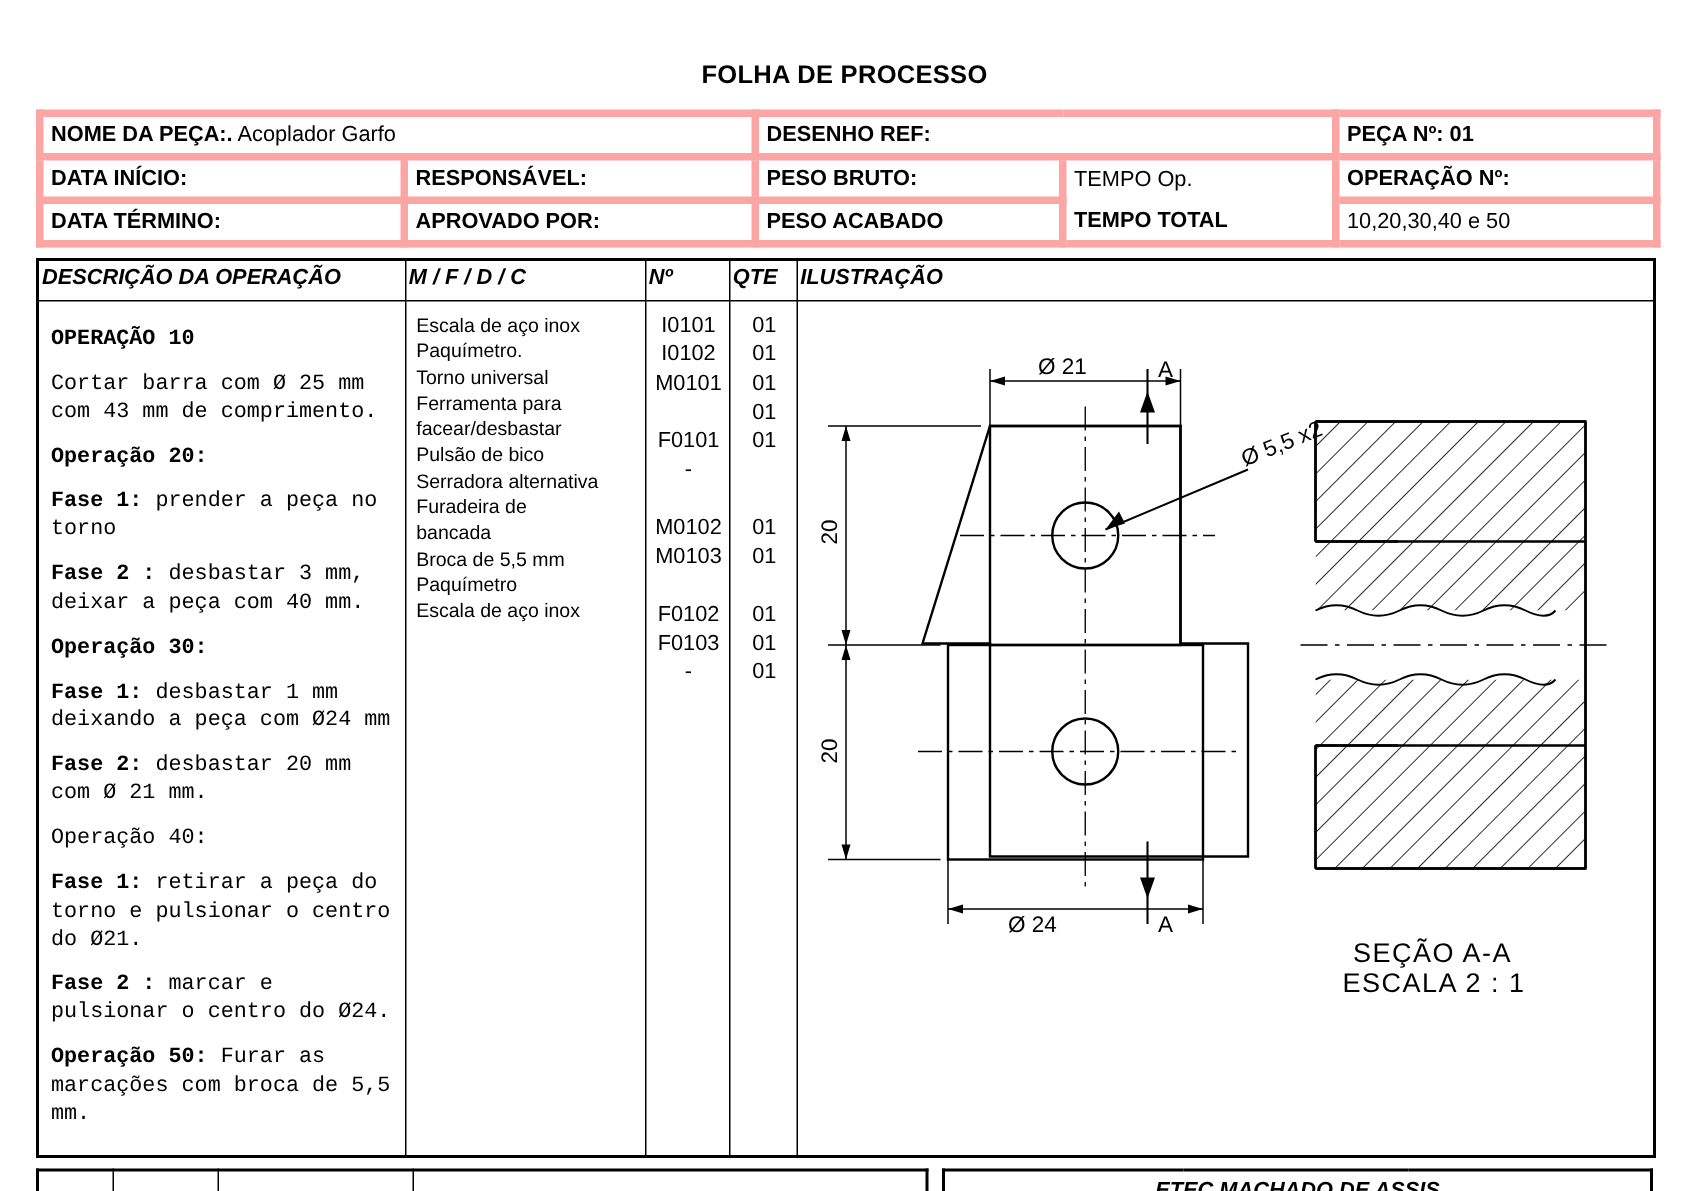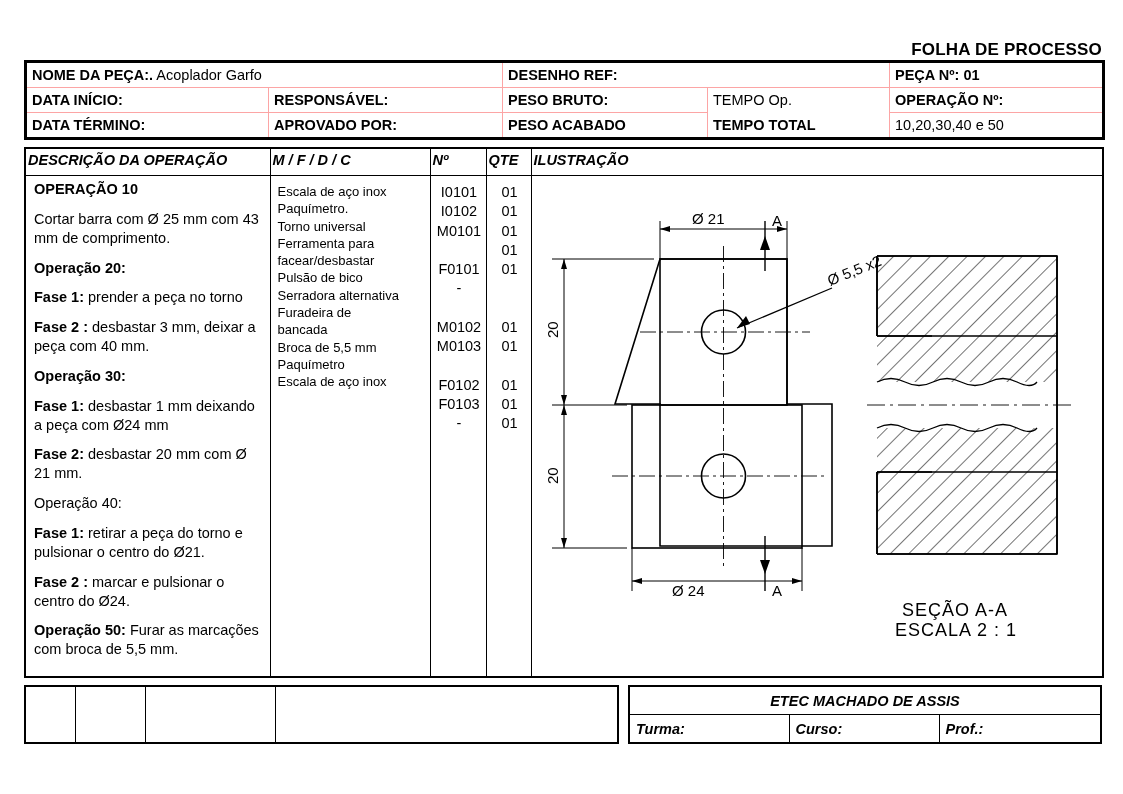--- a/index.html
+++ b/index.html
@@ -1,35 +1,35 @@
 <!DOCTYPE html>
 <html><head>
 <meta charset="utf-8">
 <style>
   html,body{margin:0;padding:0;background:#fff;}
   body{width:1123px;height:794px;font-family:"Liberation Sans",sans-serif;color:#000;}
   .page{position:relative;width:1123px;height:794px;box-sizing:border-box;}
   .sheet{position:absolute;left:24px;top:40px;width:1078px;}
 
   .title{
-    text-align:right;font-weight:bold;font-size:17px;letter-spacing:.2px;
-    margin-bottom:0;
+    text-align:center;font-weight:bold;font-size:17px;letter-spacing:.2px;
+    margin-bottom:13px;
   }
 
   
   table.hdr{border-collapse:collapse;width:1078px;border:3px solid #000;table-layout:fixed;}
-  table.hdr td{border:1px solid #fca5a5;font-size:14.5px;padding:1px 5px;height:22px;vertical-align:middle;}
+  table.hdr td{border:5px solid #fca5a5;font-size:14.5px;padding:1px 5px;height:22px;vertical-align:middle;}
   .b{font-weight:bold;}
 
   
   table.body{border-collapse:collapse;width:1078px;margin-top:7px;table-layout:fixed;border:2px solid #000;}
   table.body > tbody > tr > td{border:1.5px solid #000;vertical-align:top;}
   .colhead{font-style:italic;font-weight:bold;font-size:14.5px;padding:3px 2px;height:20px;vertical-align:middle;}
 
-  .desc{padding:4px 6px 6px 8px;font-size:14.5px;line-height:1.30;}
+  .desc{padding:16px 6px 6px 8px;font-size:14.5px;line-height:1.30;font-family:Liberation Mono, monospace;}
   .desc p{margin:0 0 11px 0;}
   .desc .hd{font-weight:bold;}
   .mfdc{padding:7px 4px 4px 7px;font-size:13px;line-height:1.33;}
   .mfdc div{white-space:nowrap;}
   .num,.qte{padding:7px 3px 4px 5px;font-size:14.5px;line-height:1.33;text-align:center;}
   .qte{text-align:center;}
 
   
   .illu{padding:0;position:relative;border-radius:10px;}
   .illu svg{display:block;}

